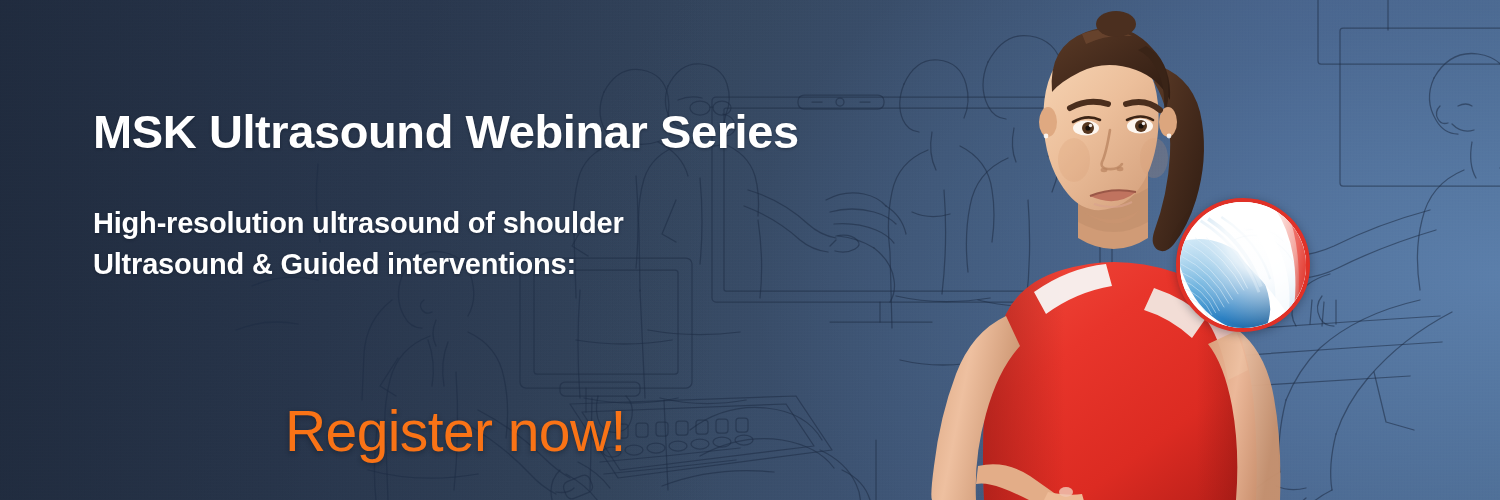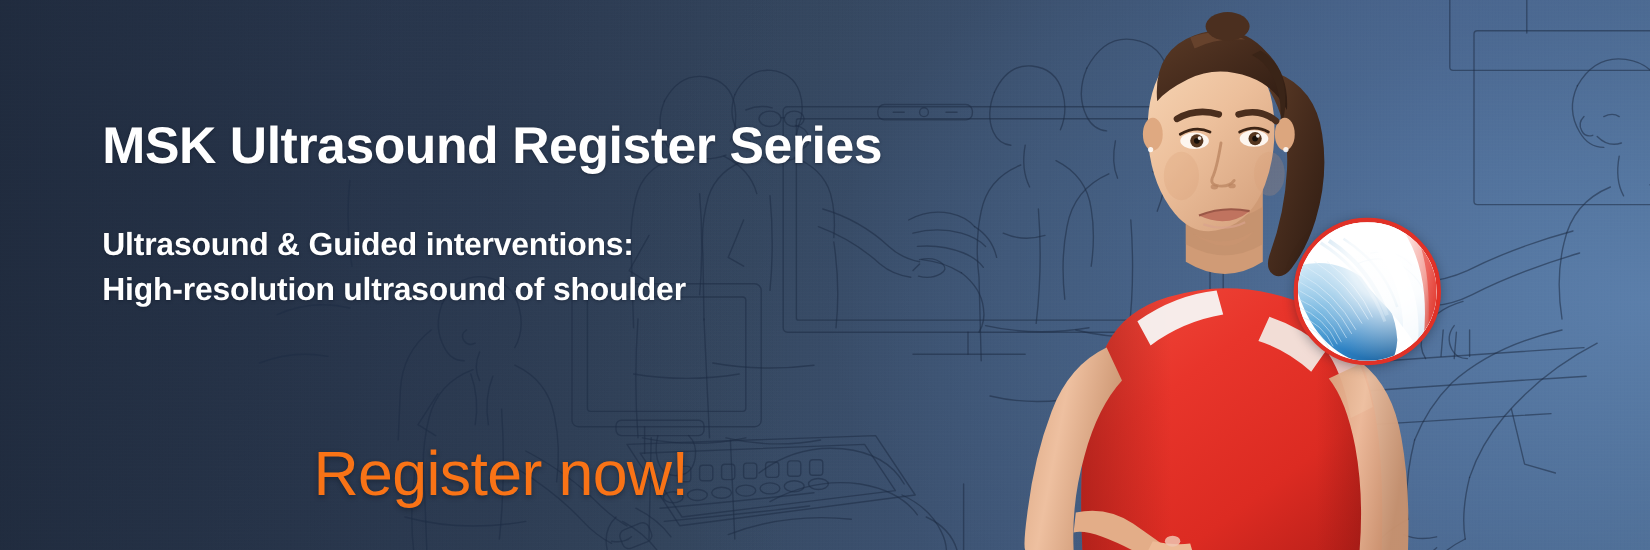--- a/index.html
+++ b/index.html
@@ -309,25 +309,25 @@
       <g>
         <path d="M252 286 q32 -14 66 -6"></path>
         <path d="M236 330 q30 -12 62 -6"></path>
         <path d="M318 164 q-4 40 2 78"></path>
       </g>
 
     </svg>
   </div>
 
   <div class="copy">
-    <div class="title">MSK Ultrasound Register Series</div>
+    <div class="title">MSK Ultrasound Webinar Series</div>
 
     <div class="subtitle">
+      <span>High-resolution ultrasound of shoulder</span>
       <span>Ultrasound &amp; Guided interventions:</span>
-      <span>High-resolution ultrasound of shoulder</span>
     </div>
 
     <div class="cta">Register now!</div>
   </div>
 
   <div class="model">
     <svg viewBox="0 0 520 500" preserveAspectRatio="none" aria-hidden="true">
       <defs>
         <linearGradient id="skinG" x1="0" y1="0" x2="1" y2="1">
           <stop offset="0%" stop-color="#f0c6a4"></stop>

